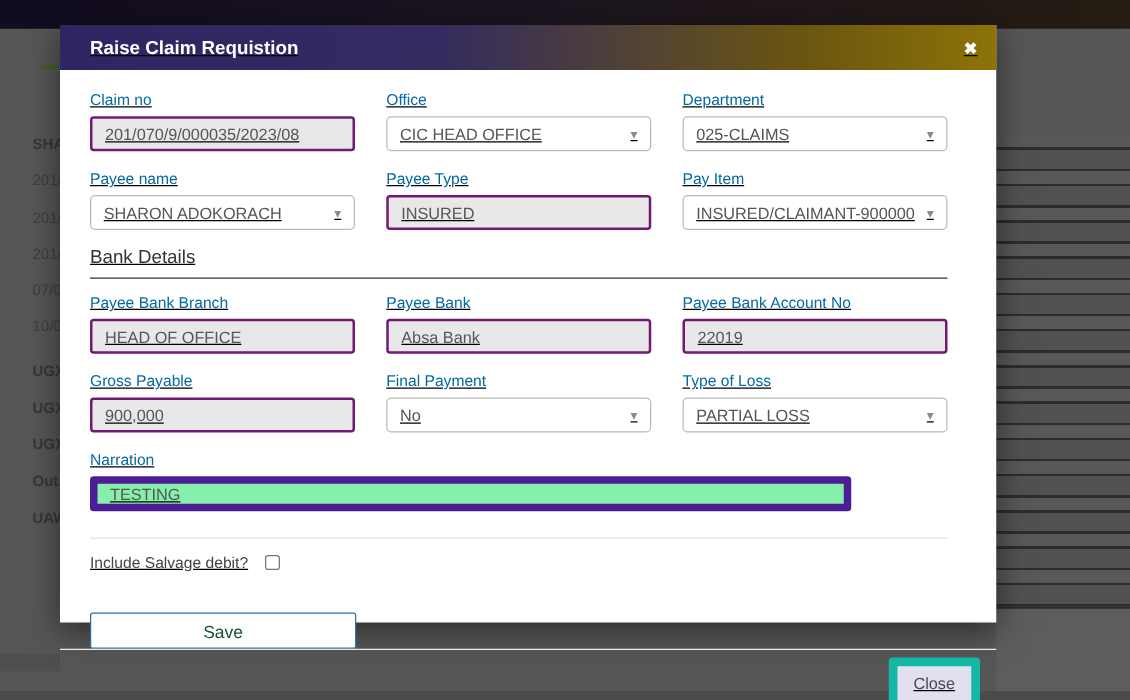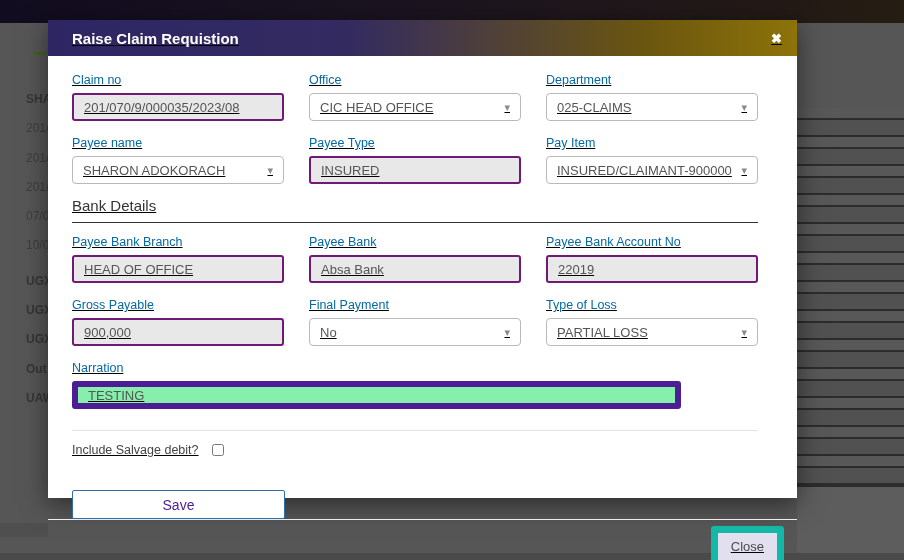--- a/index.html
+++ b/index.html
@@ -13,21 +13,21 @@
   
   .bg-topbar{
     position:absolute; left:0; top:0; width:904px; height:23px;
     background:linear-gradient(90deg,#110c1f 0%,#1b1420 45%,#251c12 100%);
   }
   .bg-green-dash{
     position:absolute; left:33px; top:52px; width:13px; height:3px;
     background:#44631c;
   }
   .bg-left-col{
-    position:absolute; left:26px; top:92px; width:24px;
+    position:absolute; left:26px; top:108px; width:24px;
     color:#3e3e3e; font-size:12px;
   }
   .bg-left-col .bg-item{ height:29.3px; white-space:nowrap; overflow:hidden; }
   .bg-left-col .bg-item.bold{ font-weight:bold; color:#363636; }
   .bg-left-col .bg-item.gap{ margin-top:6px; }
   .bg-stripes{
     position:absolute; right:0; top:108px; width:107px; height:377px;
     background:repeating-linear-gradient(180deg,
       #585858 0px, #585858 10px,
       #2c2c2c 10px, #2c2c2c 12px,
@@ -100,21 +100,21 @@
   .salvage-row{
     margin-top:12px; font-size:12.5px; color:#444444;
     display:flex; align-items:center; gap:12px;
   }
   .salvage-row input[type=checkbox]{
     width:12px; height:12px; margin-left:2px; accent-color:#ffffff;
   }
   .save-btn{
     margin-top:33px; width:213px; height:29px;
     background:#ffffff; border:1px solid #2c6fad; border-radius:2px;
-    color:#4c1d95; font-size:14px; font-family:"Liberation Sans", sans-serif;
+    color:#14532d; font-size:14px; font-family:"Liberation Sans", sans-serif;
     cursor:pointer;
   }
   .modal-footer{
     flex:0 0 54px; border-top:1px solid #ececec;
     display:flex; align-items:center; justify-content:flex-end;
     padding:0 13px;
   }
   .close-btn{
     background:#e2e0ee; border:7px solid #14b8a6; border-radius:3px;
     color:#4a4a4a; font-size:13px; padding:6px 13px; cursor:pointer;

